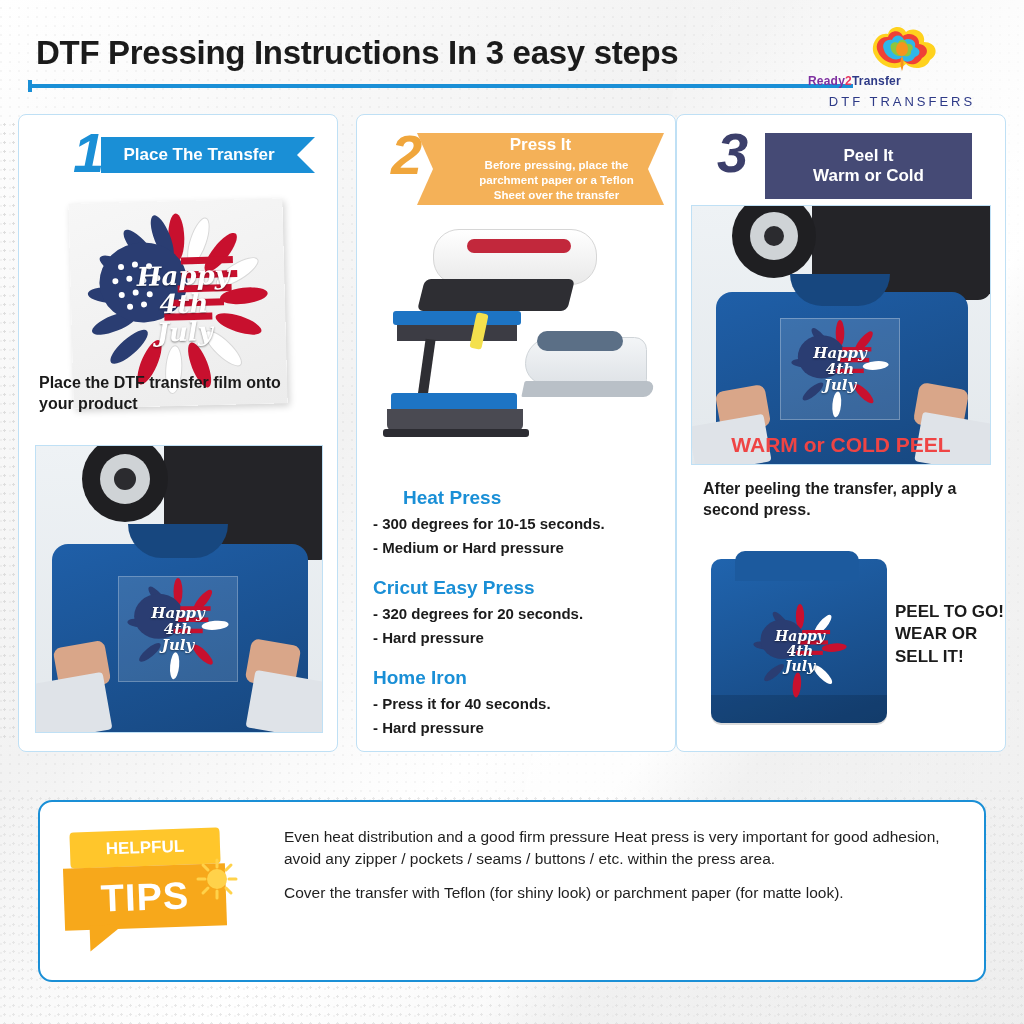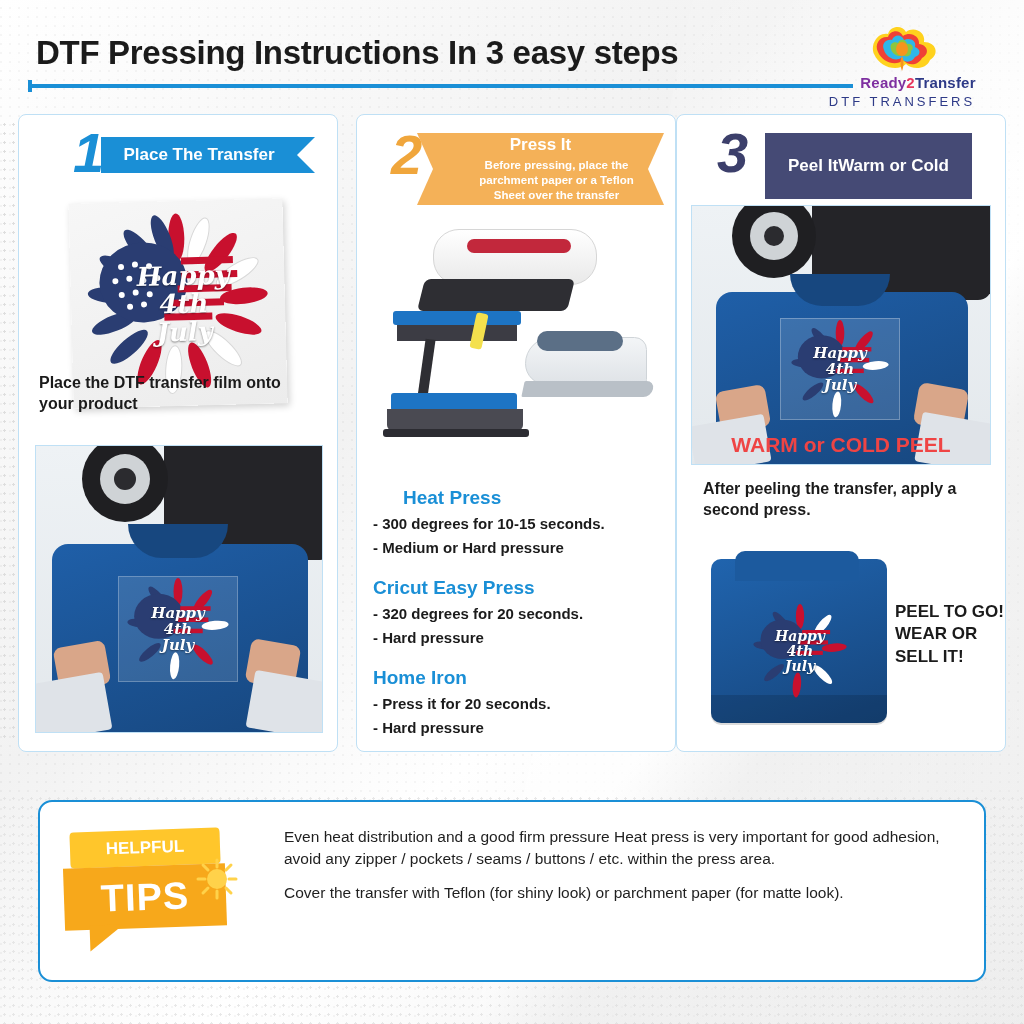--- a/index.html
+++ b/index.html
@@ -45,22 +45,22 @@
     position:absolute; left: 10px; top: 66px; width: 825px; height: 4px;
     background: #1a8fd6;
   }
   .title-rule:after{
     content:""; position:absolute; left:0; top:-4px; width:4px; height:12px; background:#1a8fd6;
   }
 
   .logo { position:absolute; right: 6px; top: 6px; width: 196px; height: 84px; }
   .logo-splash { position:absolute; left: 64px; top: 0; width: 74px; height: 48px; }
   .logo-text {
-    position:absolute; left: 16px; top: 50px; width: 196px; text-align: center;
-    font-size: 15px; font-weight: bold; color: #2e3a87; letter-spacing: .2px;
+    position:absolute; left: 4px; top: 50px; width: 196px; text-align: left;
+    font-size: 12px; font-weight: bold; color: #2e3a87; letter-spacing: .2px;
   }
   .logo-text .hl { color: #7e2fa0; }
   .logo-text .d2 { color: #e8365e; }
   .logo-sub {
     position:absolute; left:0; top: 70px; width: 196px; text-align:center;
     font-size: 13px; letter-spacing: 3px; color: #2e3a87; font-weight: normal;
   }
 
   
   .panel {
@@ -102,21 +102,21 @@
     border-bottom:36px solid #f4b158; border-right:16px solid transparent;
   }
   #s2rib:before{
     content:""; position:absolute; left:-16px; top:0; border-top:36px solid #f4b158;
     border-bottom:36px solid #f4b158; border-left:16px solid transparent;
   }
   
   #s3num { left: 40px; top: 10px; color: #3c3f6b; }
   #s3rib {
     left: 88px; top: 18px; width: 207px; height: 66px; background: #454a75;
-    display:flex; flex-direction:row; align-items:center; justify-content:center;
+    display:flex; flex-direction:column; align-items:center; justify-content:center;
   }
 
   .caption {
     position:absolute; text-align:left; font-weight:bold; color:#1b1b1b;
     line-height:1.3;
   }
 
   
   .imgbox { position:absolute; overflow:hidden; }
   .photo-frame { border: 1.5px solid #bfe0f5; background:#fff; }
@@ -348,21 +348,21 @@
 
   <div class="heat-head" style="left:16px; top:372px;margin-left:30px;">Heat Press</div>
   <div class="heat-line" style="left:16px; top:400px;">- 300 degrees for 10-15 seconds.</div>
   <div class="heat-line" style="left:16px; top:424px;">- Medium or Hard pressure</div>
 
   <div class="heat-head" style="left:16px; top:462px;">Cricut Easy Press</div>
   <div class="heat-line" style="left:16px; top:490px;">- 320 degrees for 20 seconds.</div>
   <div class="heat-line" style="left:16px; top:514px;">- Hard pressure</div>
 
   <div class="heat-head" style="left:16px; top:552px;">Home Iron</div>
-  <div class="heat-line" style="left:16px; top:580px;">- Press it for 20 seconds.</div>
+  <div class="heat-line" style="left:16px; top:580px;">- Press it for 40 seconds.</div>
   <div class="heat-line" style="left:16px; top:604px;">- Hard pressure</div>
 </div>
 
 <div class="panel" id="panel3">
   <div class="stepnum" id="s3num">3</div>
   <div class="ribbon" id="s3rib">
     <div class="rtitle">Peel It</div>
     <div class="rtitle">Warm or Cold</div>
   </div>
 

